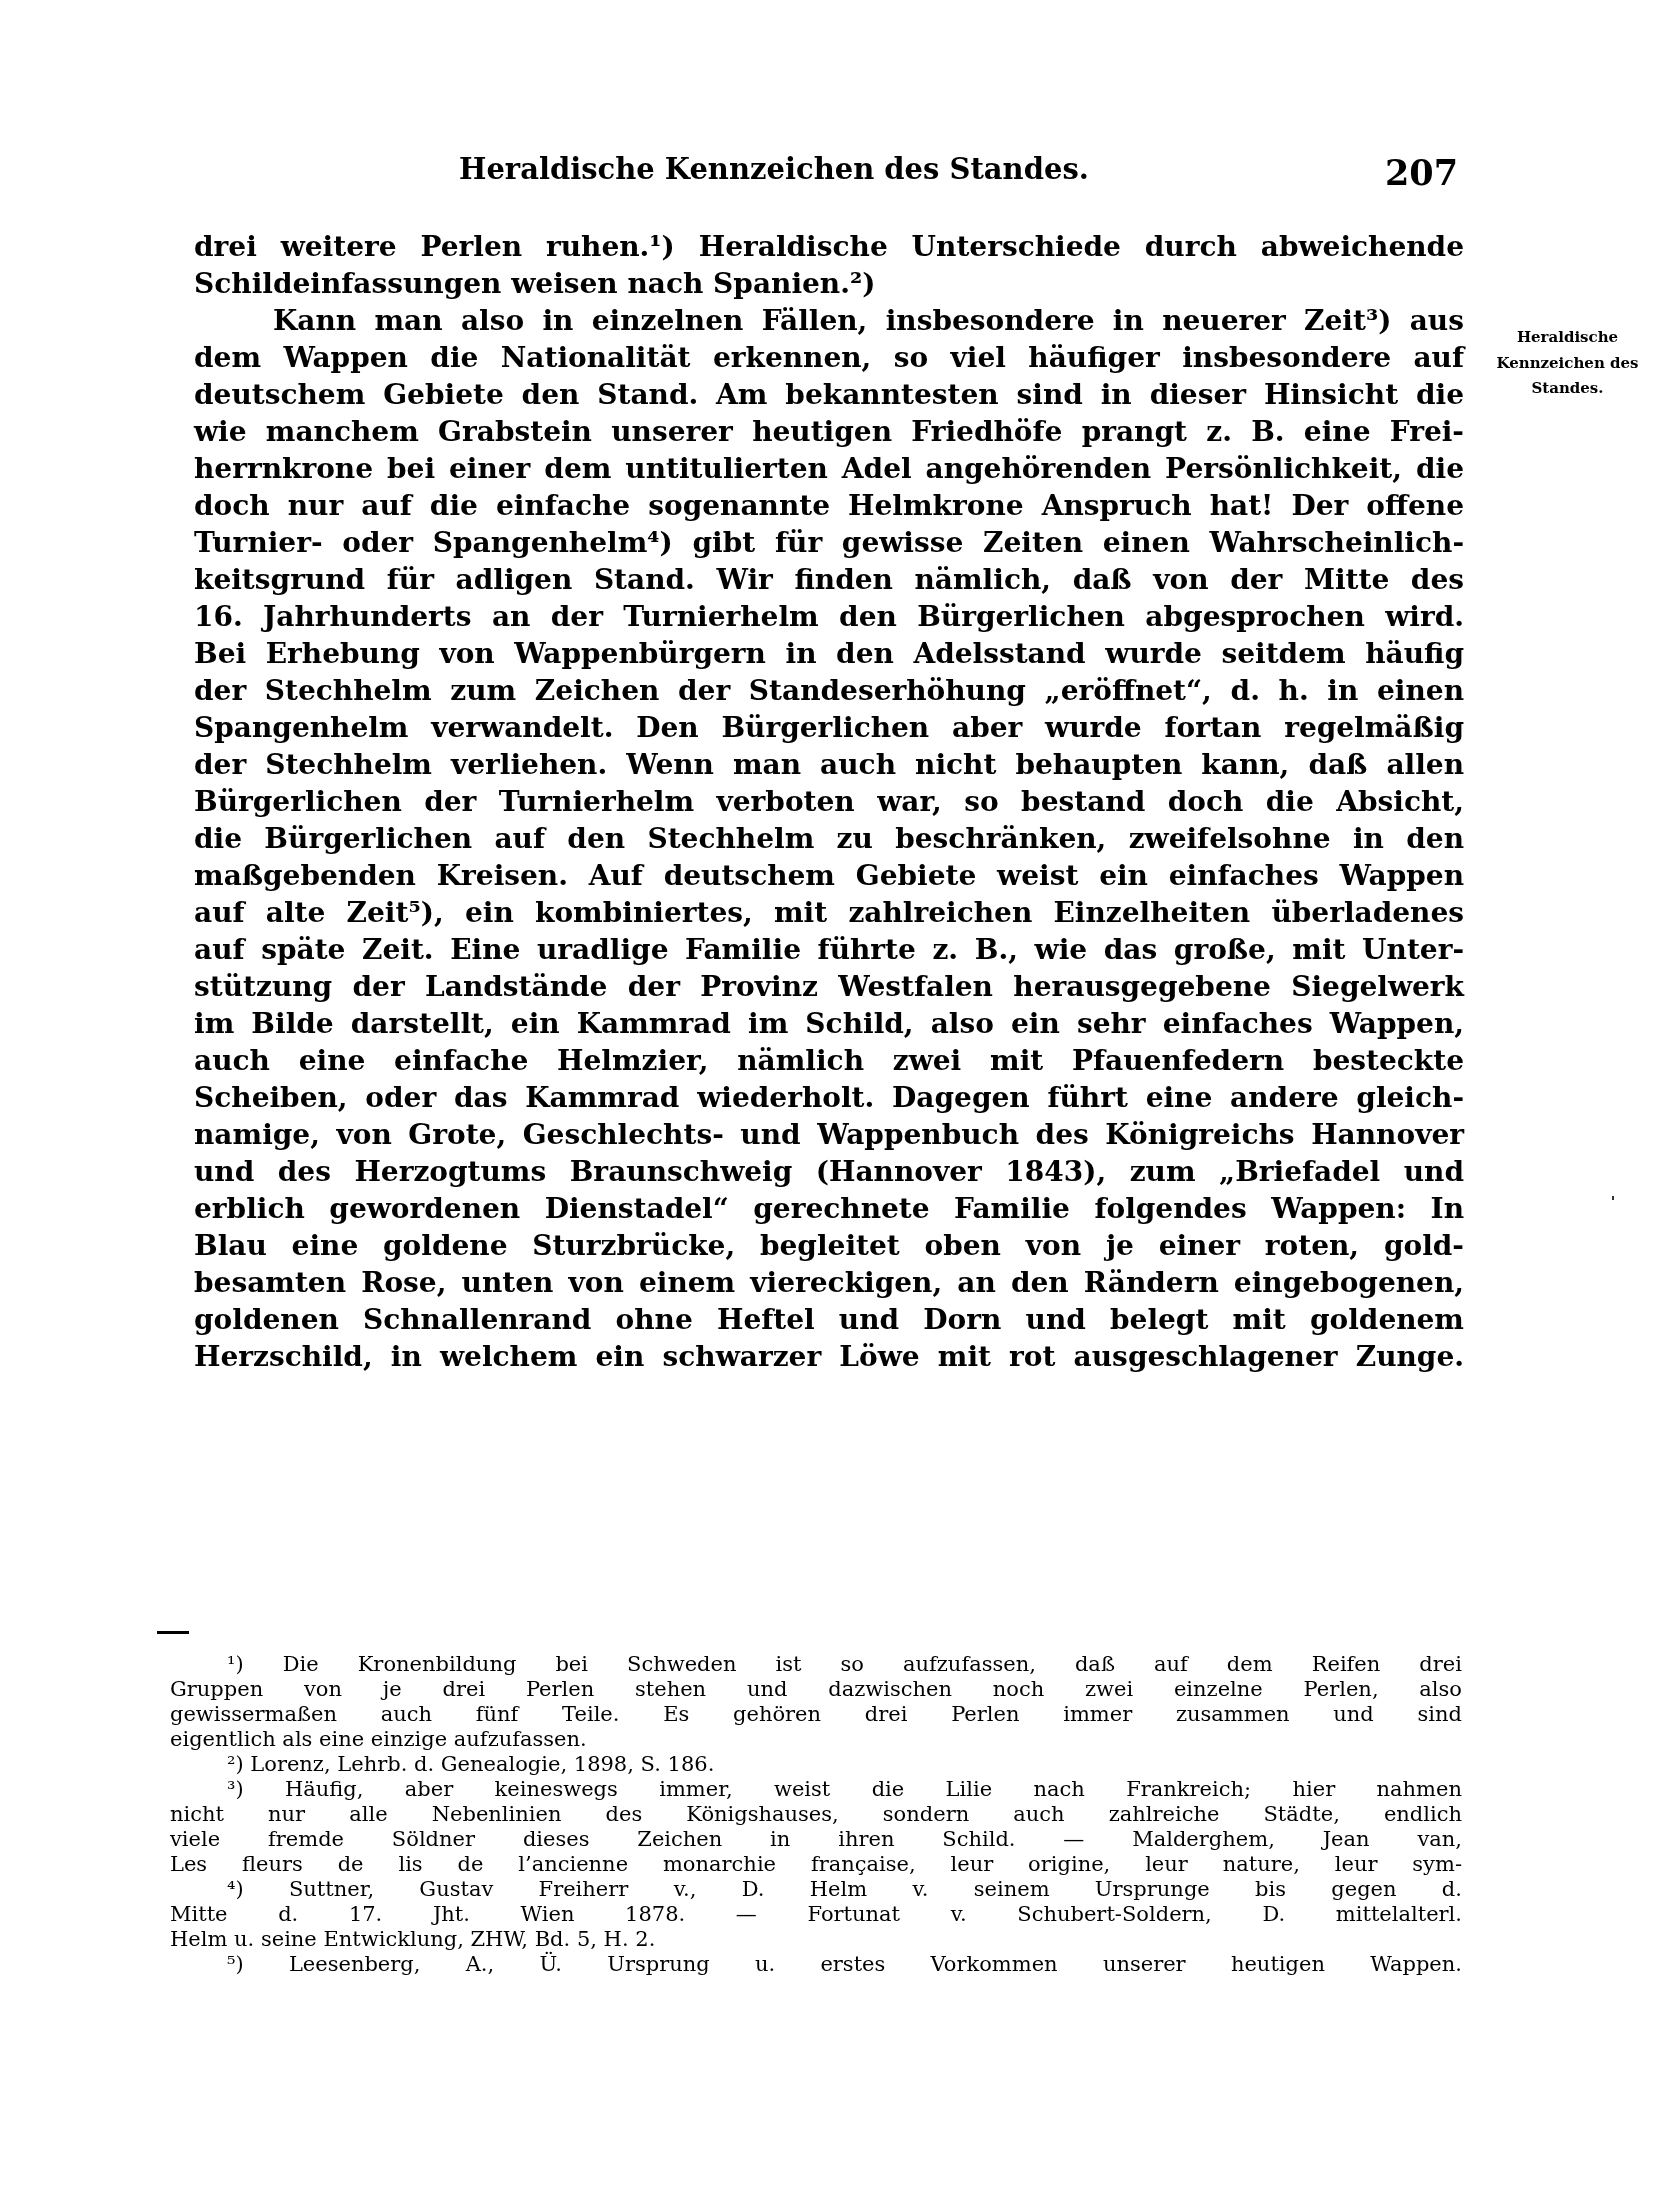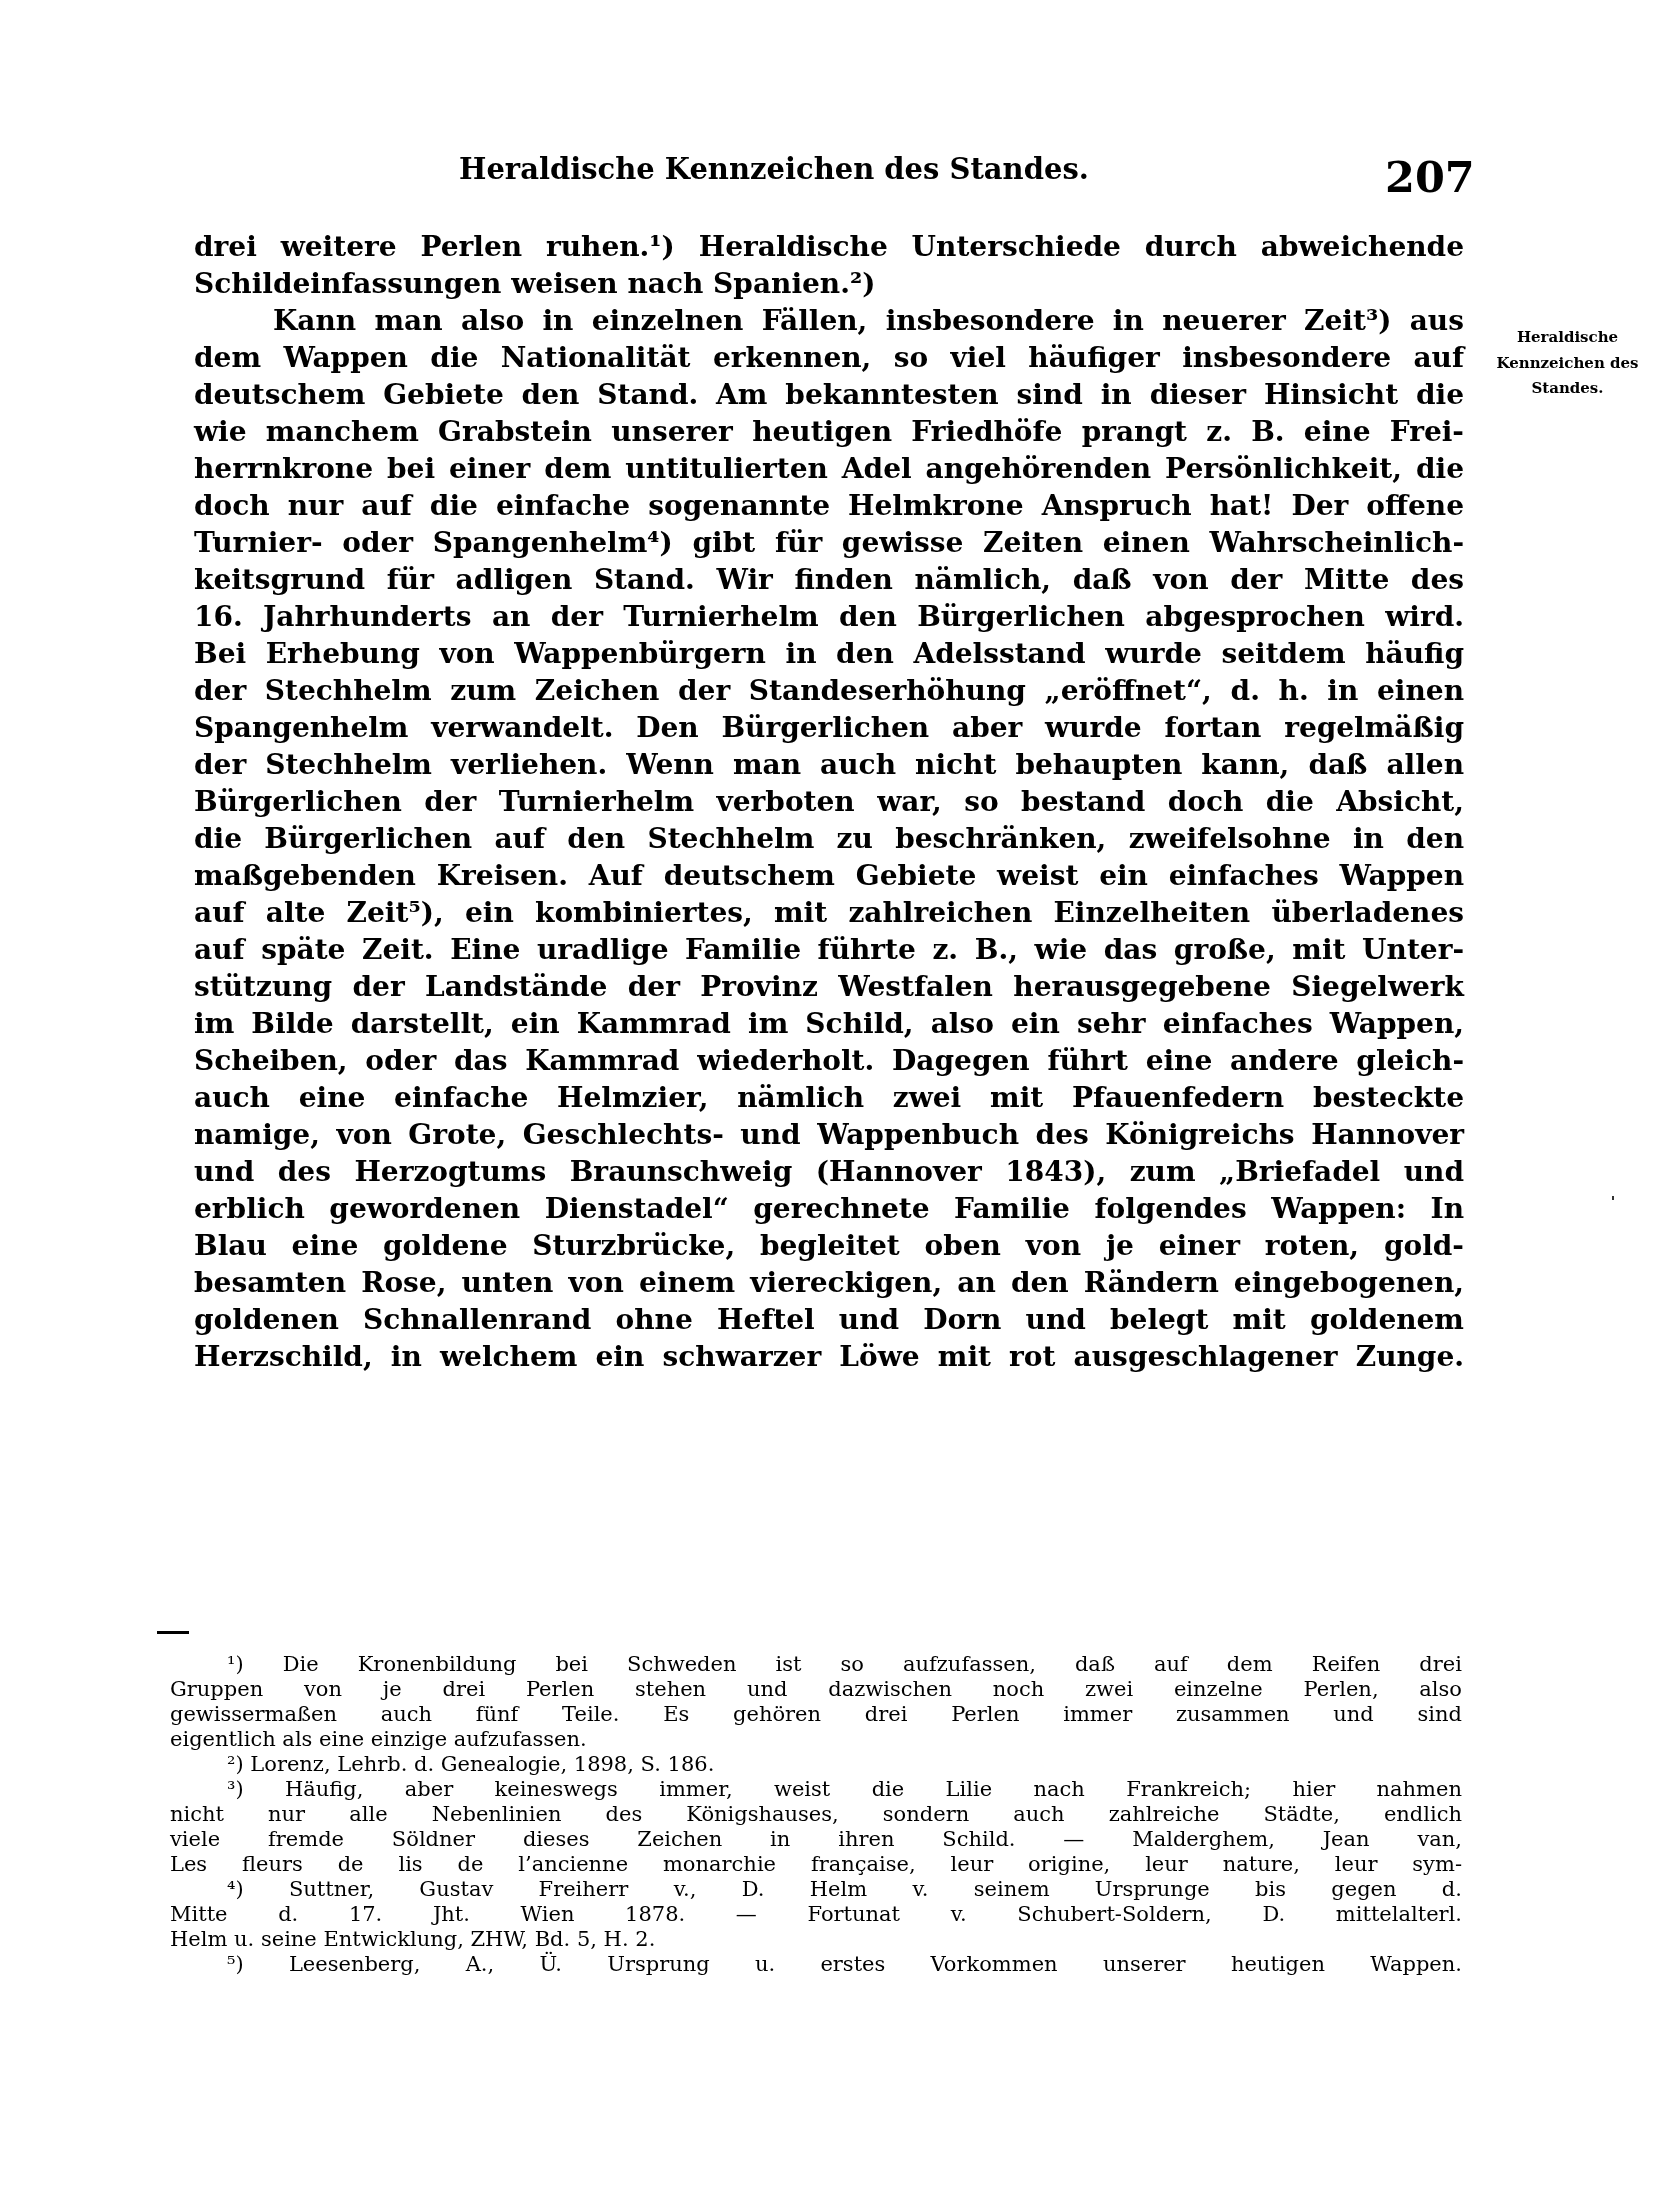--- a/index.html
+++ b/index.html
@@ -27,21 +27,21 @@
     left: 459px;
     top: 152px;
     font-size: 29px;
     font-weight: bold;
     letter-spacing: 0px;
   }
   .page-number {
     position: absolute;
     left: 1385px;
     top: 152px;
-    font-size: 43px;
+    font-size: 35px;
     font-weight: bold;
   }
   .body-text {
     position: absolute;
     left: 170px;
     top: 228px;
     width: 1294px;
   }
   .body-line {
     display: block;
@@ -189,24 +189,24 @@
     <div class="body-line">
         <span>auf späte Zeit.  Eine uradlige Familie führte z. B., wie das große, mit Unter-</span>
       </div>
     <div class="body-line">
         <span>stützung der Landstände der Provinz Westfalen herausgegebene Siegelwerk</span>
       </div>
     <div class="body-line">
         <span>im Bilde darstellt, ein Kammrad im Schild, also ein sehr einfaches Wappen,</span>
       </div>
     <div class="body-line">
+        <span>auch eine einfache Helmzier, nämlich zwei mit Pfauenfedern besteckte</span>
+      </div>
+    <div class="body-line">
         <span>Scheiben, oder das Kammrad wiederholt.  Dagegen führt eine andere gleich-</span>
-      </div>
-    <div class="body-line">
-        <span>auch eine einfache Helmzier, nämlich zwei mit Pfauenfedern besteckte</span>
       </div>
     <div class="body-line">
         <span>namige, von Grote, Geschlechts- und Wappenbuch des Königreichs Hannover</span>
       </div>
     <div class="body-line">
         <span>und des Herzogtums Braunschweig (Hannover 1843), zum „Briefadel und</span>
       </div>
     <div class="body-line">
         <span>erblich gewordenen Dienstadel“ gerechnete Familie folgendes Wappen:  In</span>
       </div>

